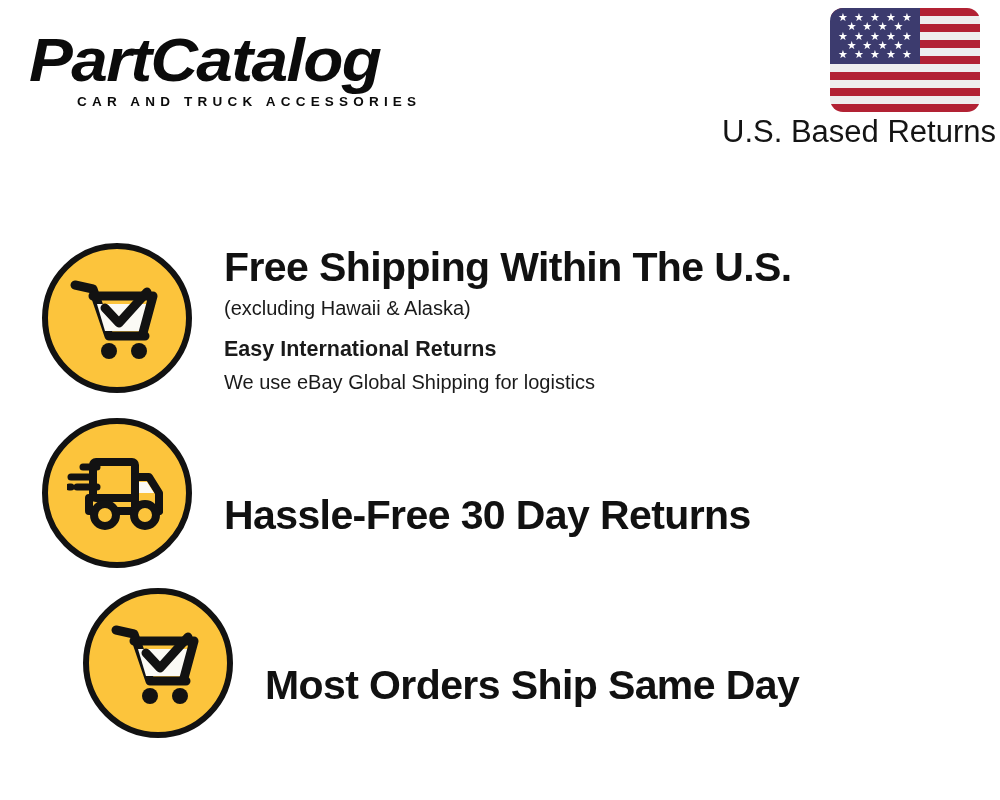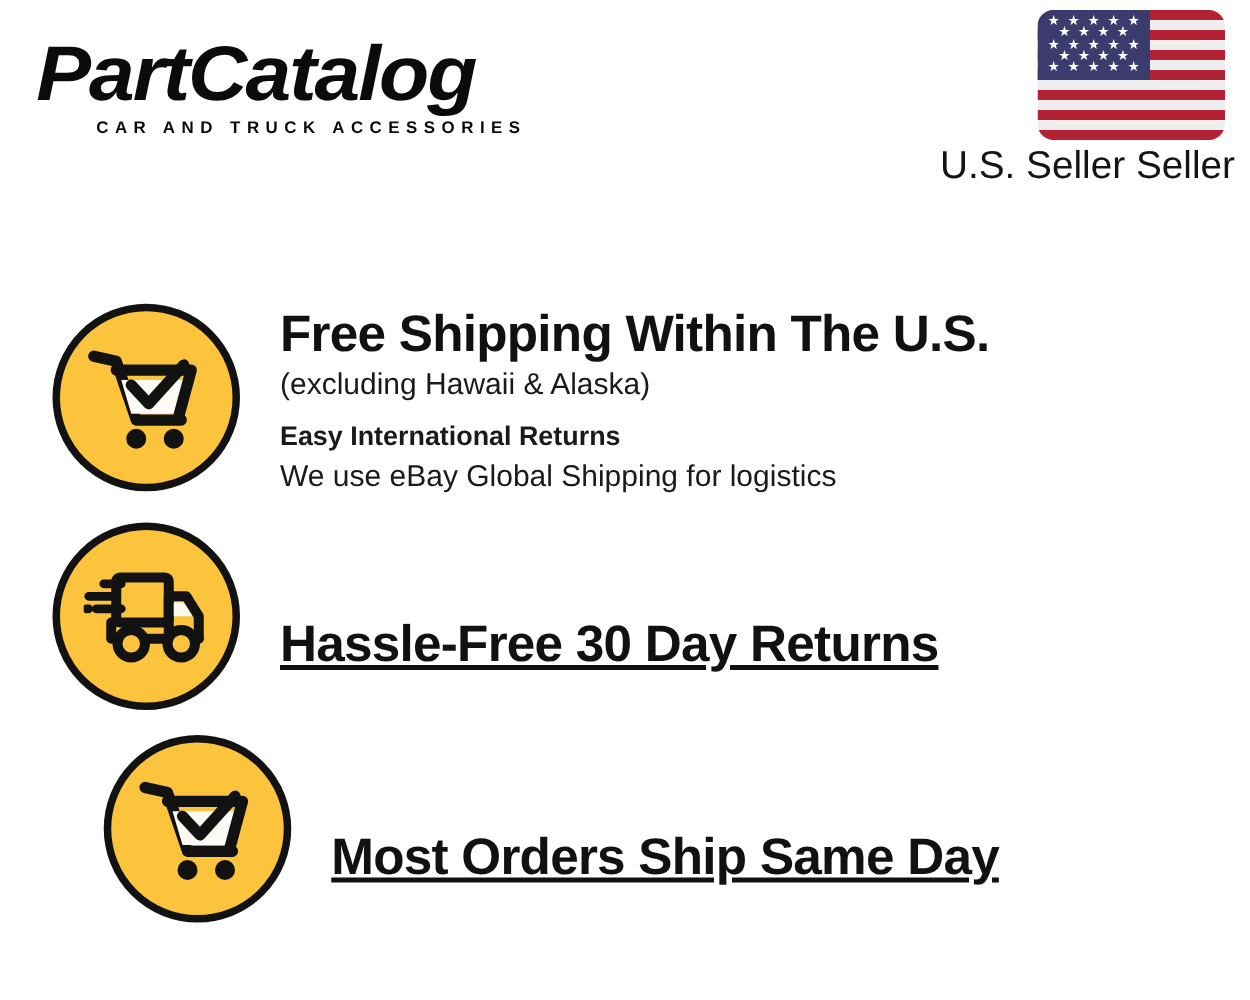--- a/index.html
+++ b/index.html
@@ -194,27 +194,26 @@
   }
 
   .feature-sub.strong {
     font-weight: bold;
     font-size: 21.5px;
     line-height: 34px;
     margin-top: 8px;
   }
 
   .feature-sub.plain {
-    font-size: 24px;
+    font-size: 20px;
     line-height: 32px;
   }
 
   .row-title-only .feature-text {
     padding-top: 44px;
-    text-decoration: underline;
   }
 </style>
 </head>
 <body>
 
 <div class="header">
 
   <div class="brand-logo">
     <div class="brand-wordmark">PartCatalog</div>
     <div class="brand-tagline">CAR AND TRUCK ACCESSORIES</div>
@@ -270,21 +269,21 @@
               <span class="star">★</span>
               <span class="star">★</span>
               <span class="star">★</span>
               <span class="star">★</span>
               <span class="star">★</span>
             </div>
         </div>
       </div>
     </div>
 
-    <div class="seller-label">U.S. Seller Seller</div>
+    <div class="seller-label">U.S. Based Returns</div>
   </div>
 
 </div>
 
 <div class="features">
 
   <div class="feature-row" id="row-shipping">
 
     <div class="icon-badge">
       <svg width="96" height="84" viewBox="0 0 96 84" aria-hidden="true">

